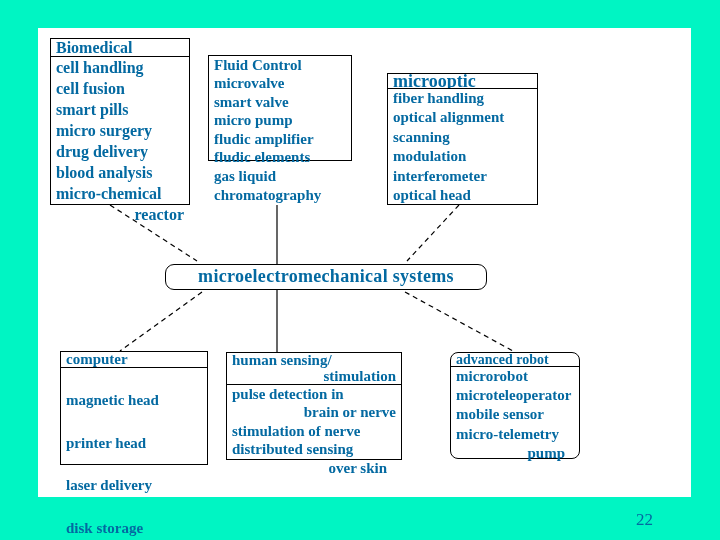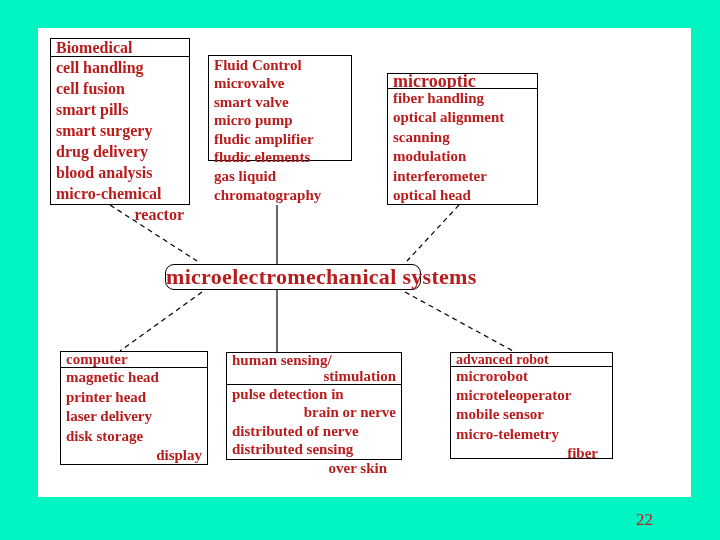--- a/index.html
+++ b/index.html
@@ -1,20 +1,20 @@
 <!DOCTYPE html>
 <html><head>
 <meta charset="utf-8">
 <style>
   html,body { margin:0; padding:0; background:#222; }
   .stage {
     position:relative; width:720px; height:540px; overflow:hidden;
     background:#00F5C3;
     font-family:"Liberation Serif","DejaVu Serif",serif;
-    color:#b91c1c;
+    color:#0369a1;
   }
   .slide {
     position:absolute; left:38px; top:28px; width:653px; height:469px;
     background:#FFFFFF;
   }
   .connectors { position:absolute; left:0; top:0; width:653px; height:469px; }
   .connectors line { stroke:#000; stroke-width:1.2; }
   .connectors line.dashed { stroke-dasharray:5 4; }
 
   .node {
@@ -34,37 +34,37 @@
 
   #box-fluid { left:170px; top:27px; width:144px; height:106px; }
   #box-fluid .hdr { line-height:18px; height:18px; }
   #box-fluid .ln { line-height:18.6px; }
 
   #box-microoptic { left:349px; top:45px; width:151px; height:132px; }
   #box-microoptic .hdr { line-height:14px; height:14px; font-size:18px;text-decoration:underline; }
   #box-microoptic .ln { line-height:19.4px; }
 
   #center-node {
-    position:absolute; left:127px; top:236px; width:256px; height:26px;
+    position:absolute; left:127px; top:236px; width:322px; height:26px;
     box-sizing:border-box; border:1.5px solid #000; border-radius:9px;
     background:#fff; text-align:center;
-    font-weight:bold; font-size:22px; line-height:23px; letter-spacing:0.3px;
+    font-weight:bold; font-size:18px; line-height:23px; letter-spacing:0.3px;
     white-space:nowrap;
   }
 
   #box-computer { left:22px; top:323px; width:148px; height:114px; }
   #box-computer .hdr { line-height:15px; height:15px; }
-  #box-computer .ln { line-height:19.5px; }
+  #box-computer .ln { line-height:19.5px;margin-top:23px; }
 
   #box-human { left:188px; top:324px; width:176px; height:108px; }
   #box-human .hdr { height:31px; padding:0 5px; }
   #box-human .hdr div { line-height:15.5px; }
   #box-human .ln { line-height:18.4px; }
 
-  #box-robot { left:412px; top:324px; width:163px; height:107px; }
+  #box-robot { left:412px; top:324px; width:130px; height:107px;border-radius:8px; }
   #box-robot .hdr { line-height:13px; height:13px; font-size:14px; }
   #box-robot .ln { line-height:19.2px; }
 
   .page-num {
     position:absolute; left:636px; top:496px; width:50px;
     font-size:17px; line-height:20px; font-weight:normal;margin-top:14px;
   }
 </style>
 </head>
 <body>
@@ -79,21 +79,21 @@
       <line class="dashed" x1="164" y1="264" x2="82" y2="323"></line>
       <line x1="239" y1="262" x2="239" y2="324"></line>
       <line class="dashed" x1="367" y1="264" x2="475" y2="323"></line>
     </svg>
 
     <div class="node" id="box-biomedical">
       <div class="hdr">Biomedical</div>
       <div class="ln">cell handling</div>
       <div class="ln">cell fusion</div>
       <div class="ln">smart pills</div>
-      <div class="ln">smart surgery</div>
+      <div class="ln">micro surgery</div>
       <div class="ln">drug delivery</div>
       <div class="ln">blood analysis</div>
       <div class="ln">micro-chemical</div>
       <div class="ln c">reactor</div>
     </div>
 
     <div class="node" id="box-fluid">
       <div class="hdr nosep">Fluid Control</div>
       <div class="ln">microvalve</div>
       <div class="ln">smart valve</div>
@@ -125,30 +125,30 @@
       <div class="ln c">display</div>
     </div>
 
     <div class="node" id="box-human">
       <div class="hdr">
         <div>human sensing/</div>
         <div class="c">stimulation</div>
       </div>
       <div class="ln">pulse detection in</div>
       <div class="ln c">brain or nerve</div>
-      <div class="ln">distributed of nerve</div>
+      <div class="ln">stimulation of nerve</div>
       <div class="ln">distributed sensing</div>
       <div class="ln r">over skin</div>
     </div>
 
     <div class="node" id="box-robot">
       <div class="hdr">advanced robot</div>
       <div class="ln">microrobot</div>
       <div class="ln">microteleoperator</div>
       <div class="ln">mobile sensor</div>
       <div class="ln">micro-telemetry</div>
-      <div class="ln r">fiber</div>
+      <div class="ln r">pump</div>
     </div>
 
   </div>
 
   <div class="page-num">22</div>
 </div>
 
 </body></html>

